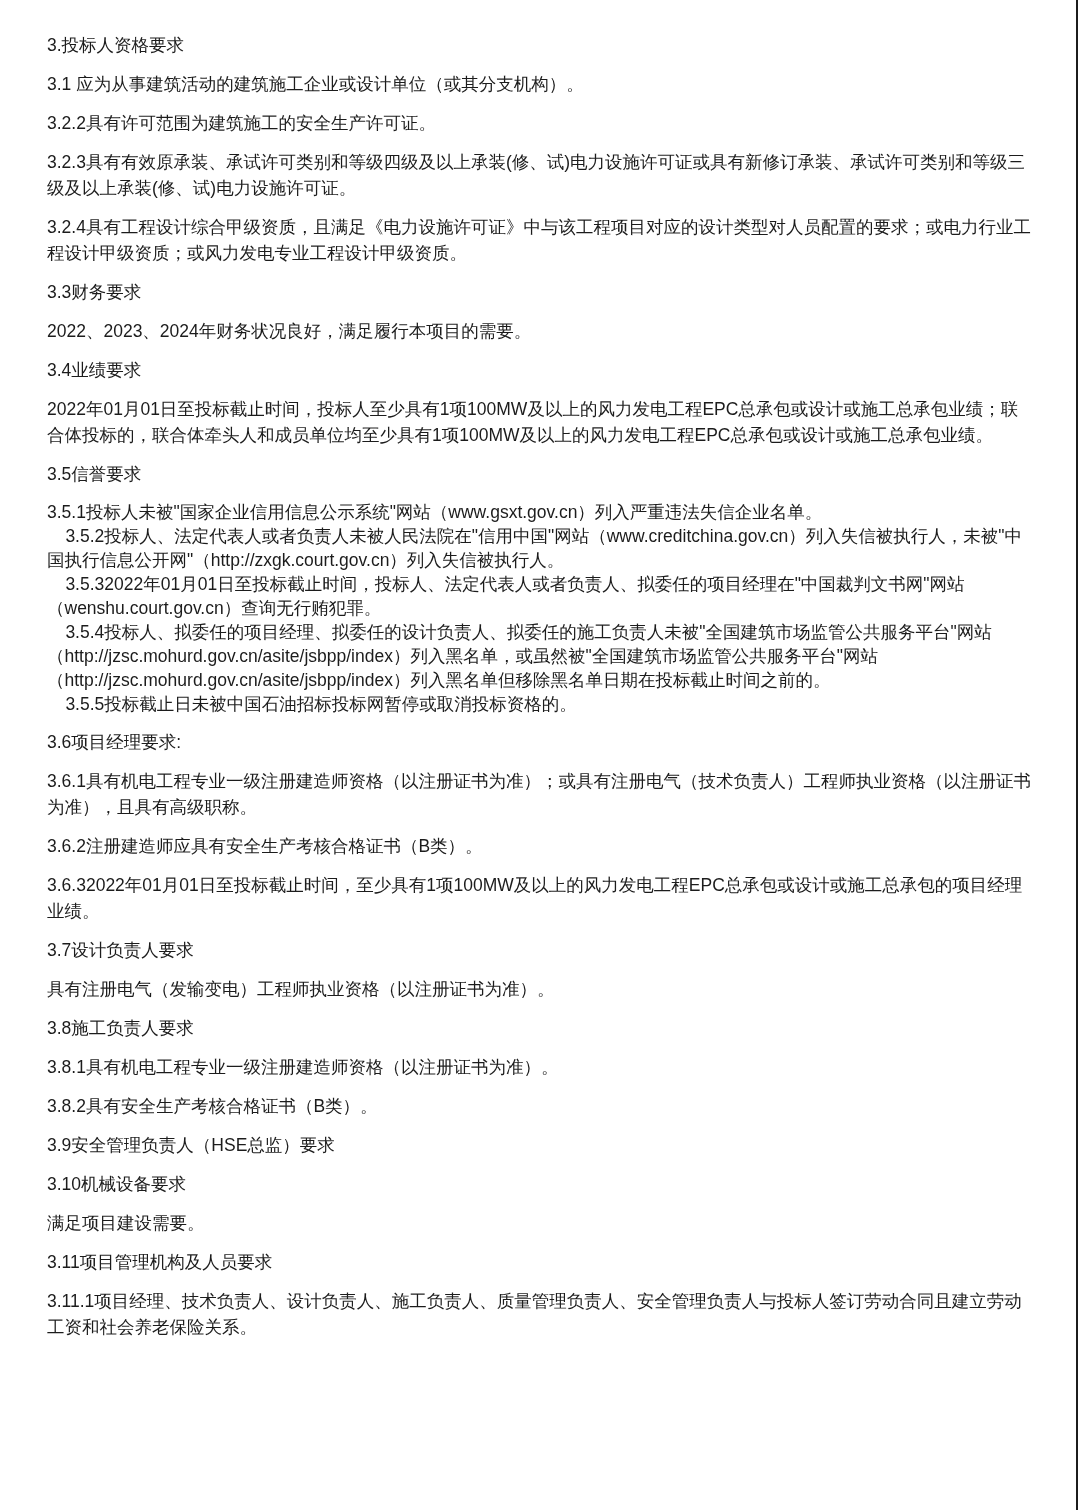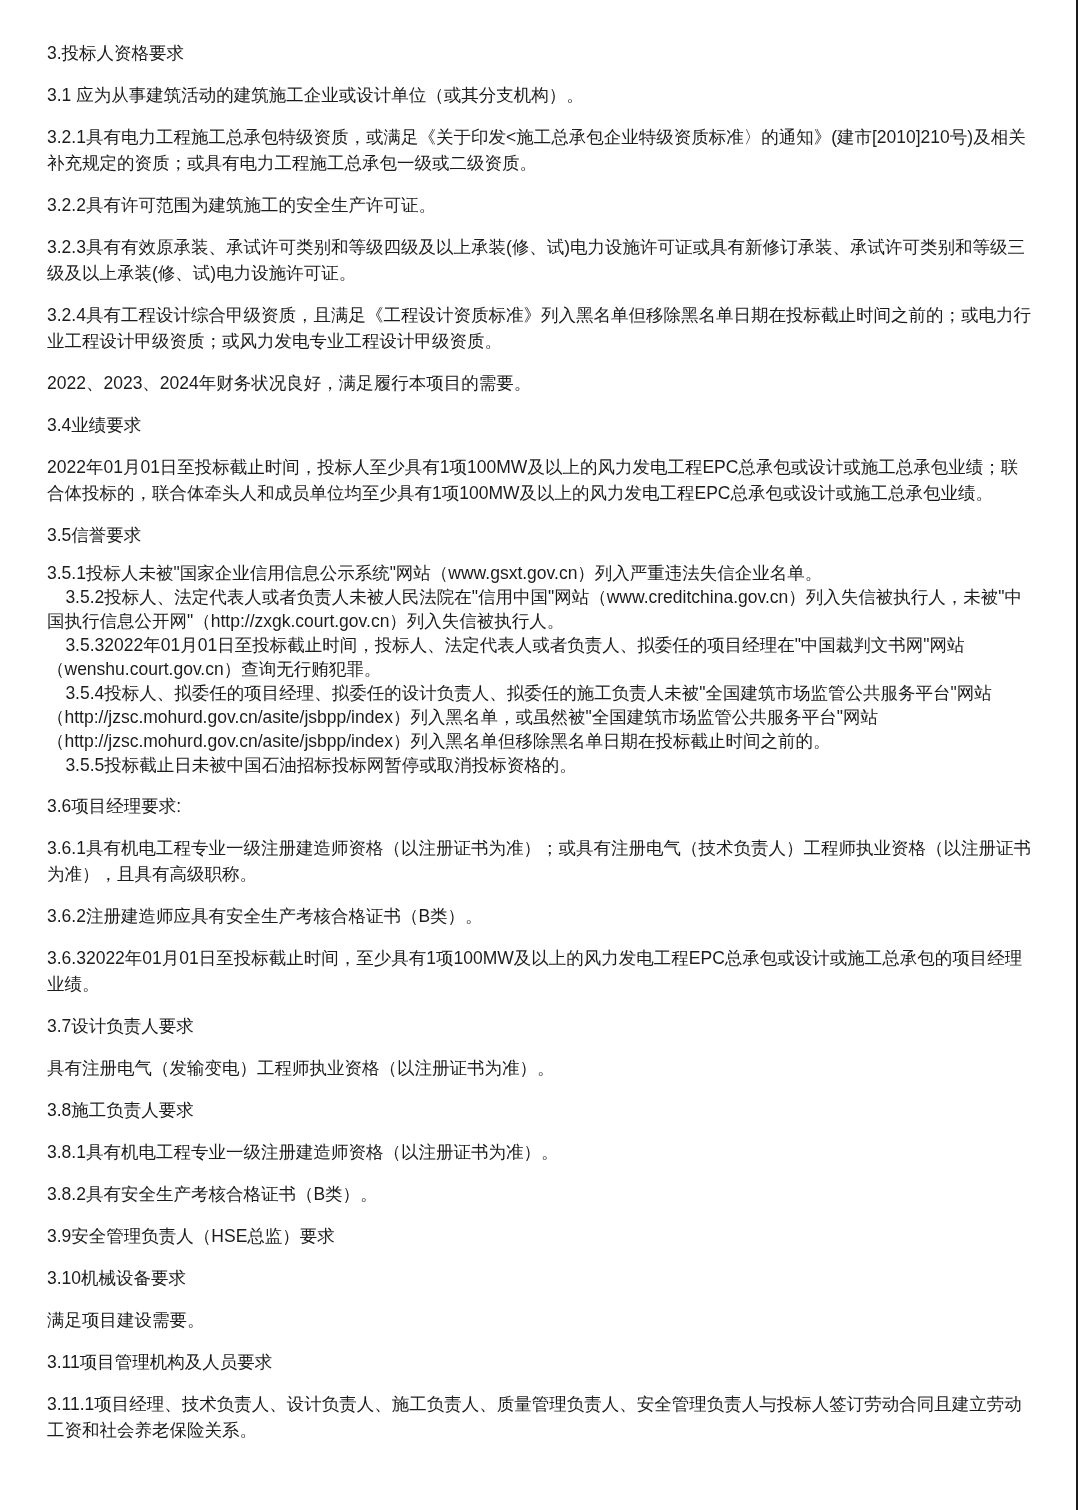--- a/index.html
+++ b/index.html
@@ -14,21 +14,21 @@
     font-family: "Liberation Sans", sans-serif;
     position: relative;
     overflow: hidden;
   }
   .doc {
     padding: 24px 48px 0 47px;
     box-sizing: border-box;
     width: 1080px;
   }
   .doc p {
-    margin: 16px 0 13px 0;
+    margin: 8px 0 13px 0;
     font-size: 17.5px;
     line-height: 26px;
     word-break: break-word;
     white-space: normal;
   }
   .tight-block {
     margin: 0 0 13px 0;
   }
   .tight-block p {
     margin: 0;
@@ -46,24 +46,24 @@
     background: #1c1c1c;
   }
 </style>
 </head>
 <body>
 
 <div class="doc">
 
   <p>3.投标人资格要求</p>
   <p>3.1 应为从事建筑活动的建筑施工企业或设计单位（或其分支机构）。</p>
-  <p>3.2.1具有电力工程施工总承包特级资质，或满足《关于印发&lt;施工总承包企业特级资质标准〉的通知》(建市[2010]210号)及相关补充规定的资质；或具有电力工程施工总承包一级或二级资质。</p>
   <p>3.2.2具有许可范围为建筑施工的安全生产许可证。</p>
   <p>3.2.3具有有效原承装、承试许可类别和等级四级及以上承装(修、试)电力设施许可证或具有新修订承装、承试许可类别和等级三级及以上承装(修、试)电力设施许可证。</p>
-  <p>3.2.4具有工程设计综合甲级资质，且满足《工程设计资质标准》列入黑名单但移除黑名单日期在投标截止时间之前的；或电力行业工程设计甲级资质；或风力发电专业工程设计甲级资质。</p>
+  <p>3.2.4具有工程设计综合甲级资质，且满足《电力设施许可证》中与该工程项目对应的设计类型对人员配置的要求；或电力行业工程设计甲级资质；或风力发电专业工程设计甲级资质。</p>
+  <p>3.3财务要求</p>
   <p>2022、2023、2024年财务状况良好，满足履行本项目的需要。</p>
   <p>3.4业绩要求</p>
   <p>2022年01月01日至投标截止时间，投标人至少具有1项100MW及以上的风力发电工程EPC总承包或设计或施工总承包业绩；联合体投标的，联合体牵头人和成员单位均至少具有1项100MW及以上的风力发电工程EPC总承包或设计或施工总承包业绩。</p>
   <p>3.5信誉要求</p>
 
   <div class="tight-block">
     <p>3.5.1投标人未被"国家企业信用信息公示系统"网站（www.gsxt.gov.cn）列入严重违法失信企业名单。</p>
     <p class="indent">3.5.2投标人、法定代表人或者负责人未被人民法院在"信用中国"网站（www.creditchina.gov.cn）列入失信被执行人，未被"中国执行信息公开网"（http://zxgk.court.gov.cn）列入失信被执行人。</p>
     <p class="indent">3.5.32022年01月01日至投标截止时间，投标人、法定代表人或者负责人、拟委任的项目经理在"中国裁判文书网"网站（wenshu.court.gov.cn）查询无行贿犯罪。</p>
     <p class="indent">3.5.4投标人、拟委任的项目经理、拟委任的设计负责人、拟委任的施工负责人未被"全国建筑市场监管公共服务平台"网站（http://jzsc.mohurd.gov.cn/asite/jsbpp/index）列入黑名单，或虽然被"全国建筑市场监管公共服务平台"网站（http://jzsc.mohurd.gov.cn/asite/jsbpp/index）列入黑名单但移除黑名单日期在投标截止时间之前的。</p>

